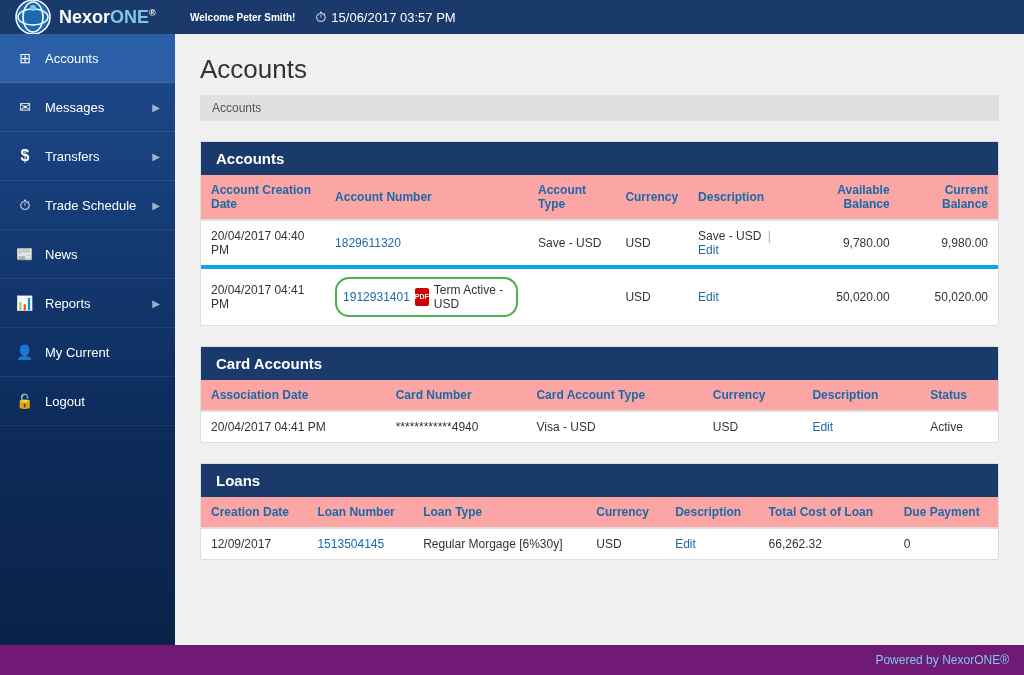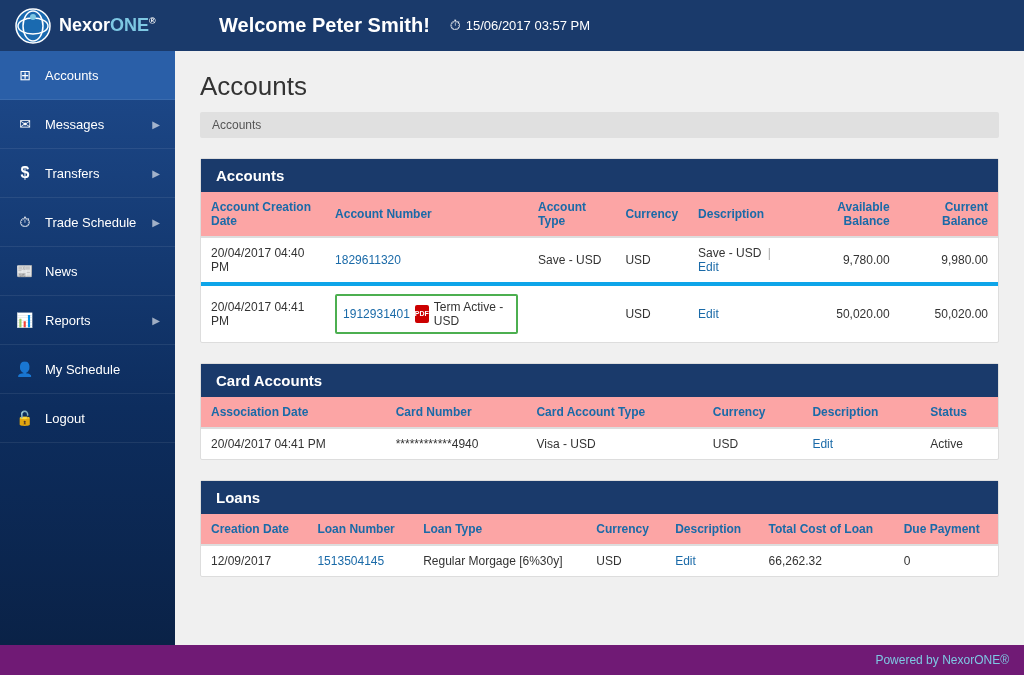--- a/index.html
+++ b/index.html
@@ -2,42 +2,41 @@
 <html><head>
   <meta charset="utf-8">
   <style>
     * { margin: 0; padding: 0; box-sizing: border-box; }
     body { font-family: Arial, sans-serif; font-size: 13px; background: #f0f0f0; width: 1024px; height: 675px; overflow: hidden; display: flex; flex-direction: column; }
 
     
     .top-header {
       background: #1a3a6b;
       color: white;
-      height: 51px;
+      height: 34px;
       display: flex;
       align-items: center;
       padding: 0 15px;
       flex-shrink: 0;
     }
     .logo-area {
       display: flex;
       align-items: center;
       gap: 8px;
       min-width: 175px;
     }
     .logo-icon {
       width: 36px;
       height: 36px;
     }
     .welcome-text {
-      font-size: 20px;
+      font-size: 10px;
       font-weight: bold;
       color: white;
       margin-right: 20px;
-      margin-left: 29px;
     }
     .datetime-area {
       display: flex;
       align-items: center;
       gap: 5px;
       color: white;
       font-size: 13px;
     }
     .clock-icon { font-size: 14px; }
 
@@ -164,21 +163,21 @@
       color: #1a6aa8;
       text-decoration: none;
       cursor: pointer;
     }
     .divider-pipe { color: #aaa; margin: 0 3px; }
 
     
     .highlighted-cell {
       border: 2px solid #4CAF50;
       padding: 4px 6px;
-      border-radius: 2px;
+      border-radius: 14px;
       display: inline-flex;
       align-items: center;
       gap: 5px;
     }
 
     .pdf-icon {
       display: inline-block;
       width: 16px;
       height: 18px;
       background: #cc0000;
@@ -264,21 +263,21 @@
     <div class="sidebar-item">
       <div class="sidebar-item-left">
         <span class="sidebar-icon">📊</span>
         <span class="sidebar-label">Reports</span>
       </div>
       <span class="sidebar-arrow">▶</span>
     </div>
     <div class="sidebar-item">
       <div class="sidebar-item-left">
         <span class="sidebar-icon">👤</span>
-        <span class="sidebar-label">My Schedule</span>
+        <span class="sidebar-label">My Current</span>
       </div>
     </div>
     <div class="sidebar-item">
       <div class="sidebar-item-left">
         <span class="sidebar-icon">🔓</span>
         <span class="sidebar-label">Logout</span>
       </div>
     </div>
   </nav>
 

